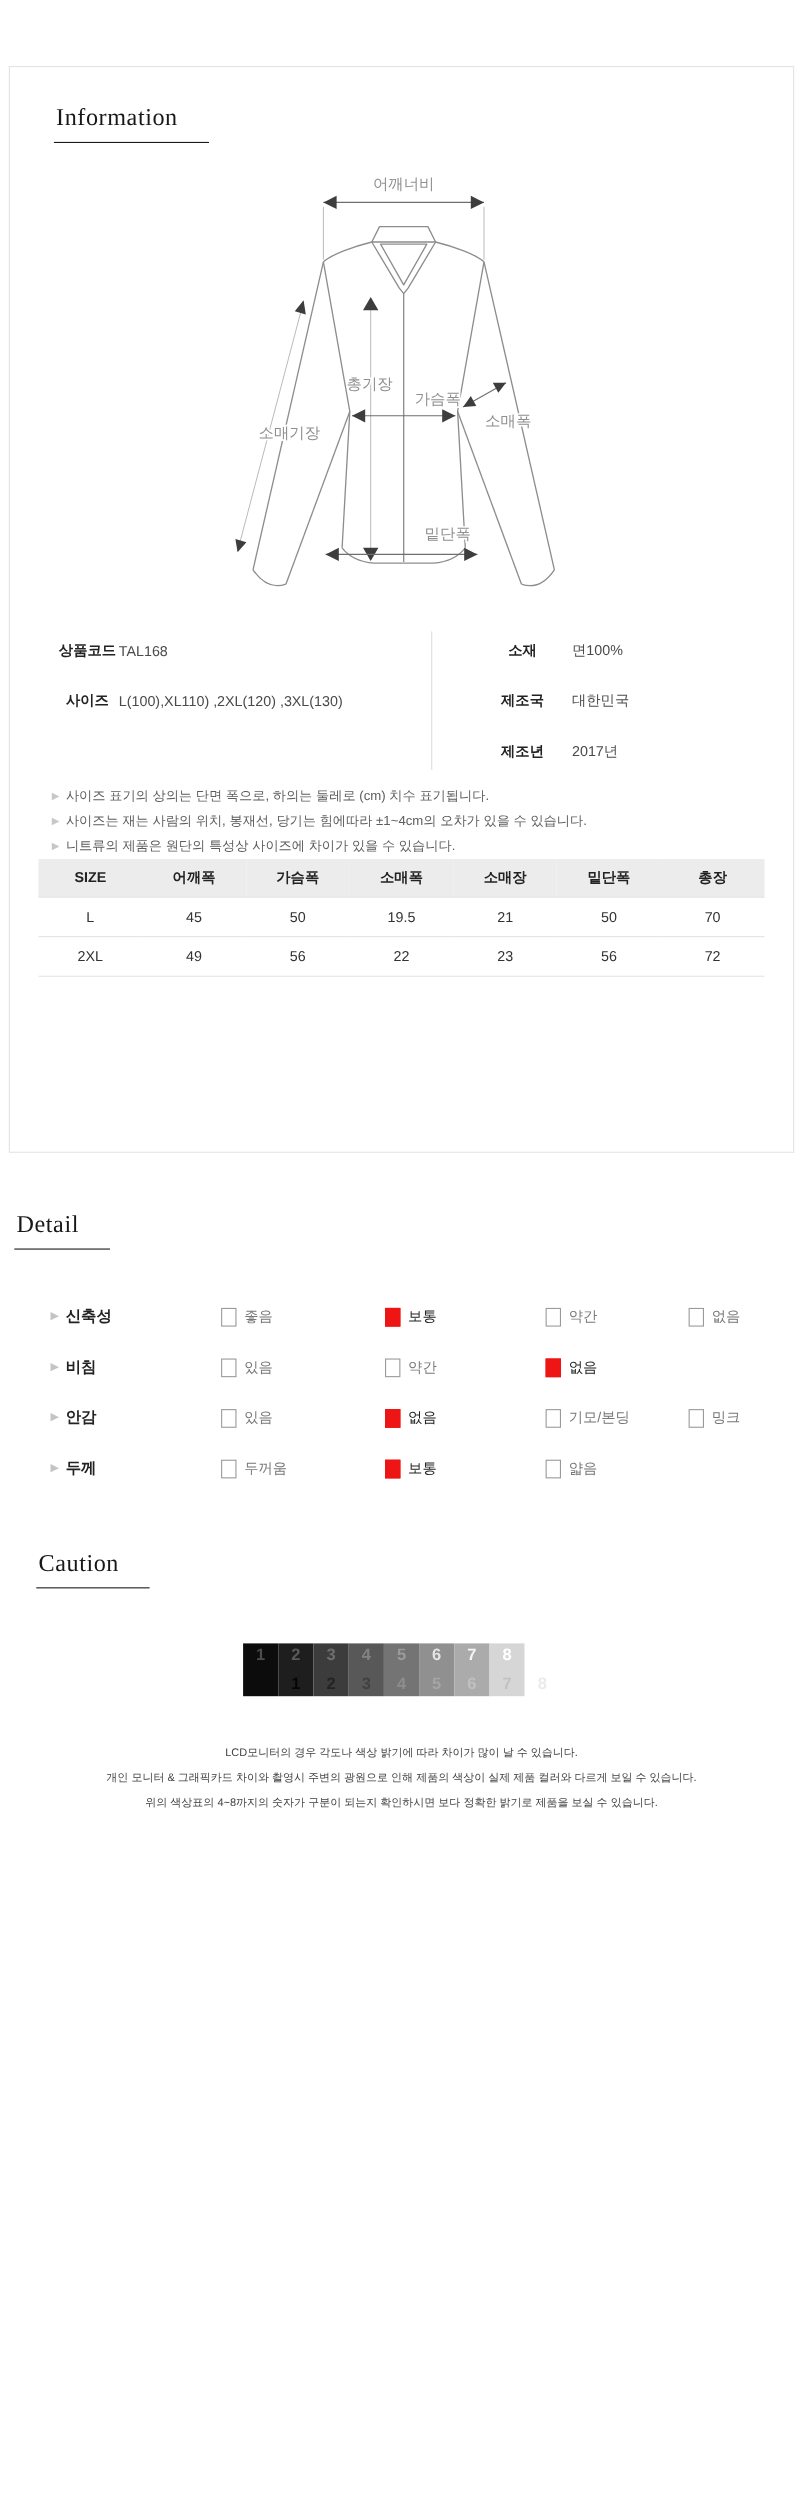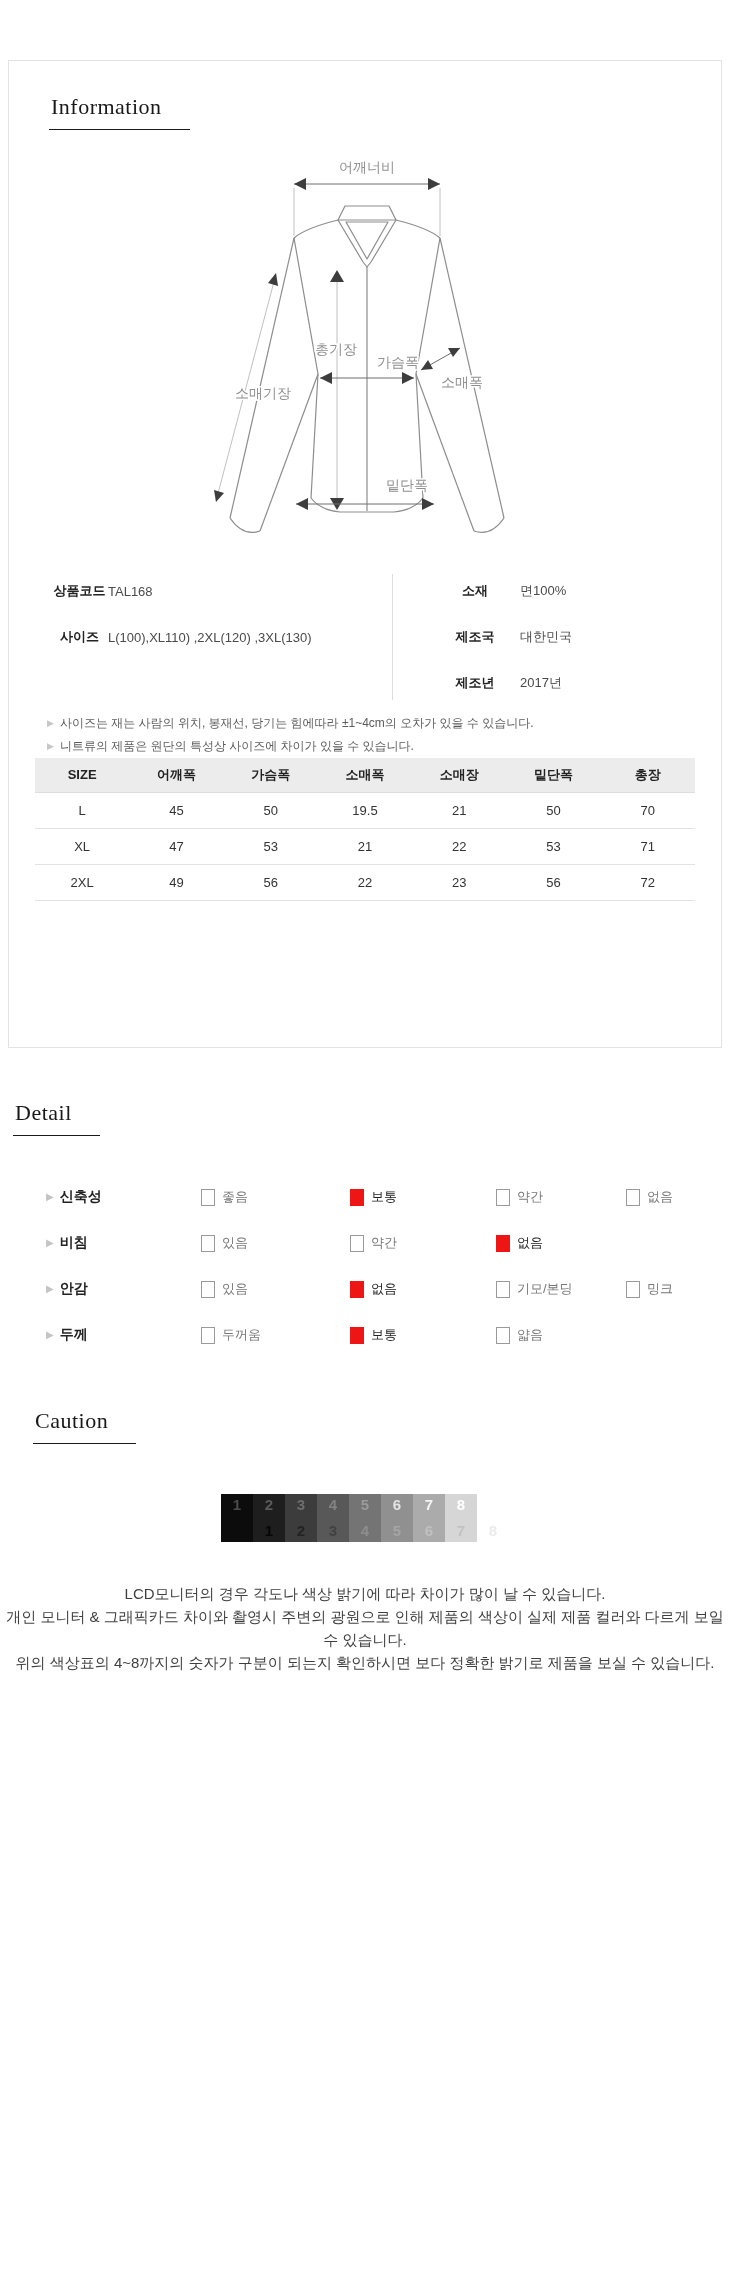--- a/index.html
+++ b/index.html
@@ -71,21 +71,21 @@
   .opt.checked .cb { background:#ee1515; border-color:#ee1515; }
 
   
   .caution-head { margin:50px 0 0 33px; }
   .scale { display:flex; width:288px; margin:50px auto 0; }
   .scale-cell { width:32px; height:48px; display:flex; flex-direction:column;
     justify-content:space-between; text-align:center; font-weight:bold; font-size:15px;
     font-family:"Liberation Sans",sans-serif; }
   .scale-cell span { display:block; line-height:22px; height:22px; }
   .caution-lines { margin-top:40px; text-align:center; }
-  .caution-lines p { font-size:15px; color:#3f3f3f; line-height:23px; }
+  .caution-lines p { font-size:10px; color:#3f3f3f; line-height:23px; }
 </style>
 </head>
 <body>
 
 <div class="page">
 
   <section class="info-box">
     <h2 class="sec-heading">Information</h2>
 
     <div class="diagram">
@@ -165,20 +165,21 @@
           <span class="spec-value">대한민국</span>
         </div>
         <div class="spec-row">
           <span class="spec-label">제조년</span>
           <span class="spec-value">2017년</span>
         </div>
       </div>
     </div>
 
     <ul class="notes">
+      <li><span class="note-arrow">▶</span><span>사이즈 표기의 상의는 단면 폭으로, 하의는 둘레로 (cm) 치수 표기됩니다.</span></li>
       <li><span class="note-arrow">▶</span><span>사이즈는 재는 사람의 위치, 봉재선, 당기는 힘에따라 ±1~4cm의 오차가 있을 수 있습니다.</span></li>
       <li><span class="note-arrow">▶</span><span>니트류의 제품은 원단의 특성상 사이즈에 차이가 있을 수 있습니다.</span></li>
     </ul>
 
     <table class="size-table">
       <thead>
         <tr>
           <th>SIZE</th>
           <th>어깨폭</th>
           <th>가슴폭</th>
@@ -192,29 +193,20 @@
         <tr>
           <td>L</td>
           <td>45</td>
           <td>50</td>
           <td>19.5</td>
           <td>21</td>
           <td>50</td>
           <td>70</td>
         </tr>
         <tr>
-          <td>XL</td>
-          <td>47</td>
-          <td>53</td>
-          <td>21</td>
-          <td>22</td>
-          <td>53</td>
-          <td>71</td>
-        </tr>
-        <tr>
           <td>2XL</td>
           <td>49</td>
           <td>56</td>
           <td>22</td>
           <td>23</td>
           <td>56</td>
           <td>72</td>
         </tr>
       </tbody>
     </table>

